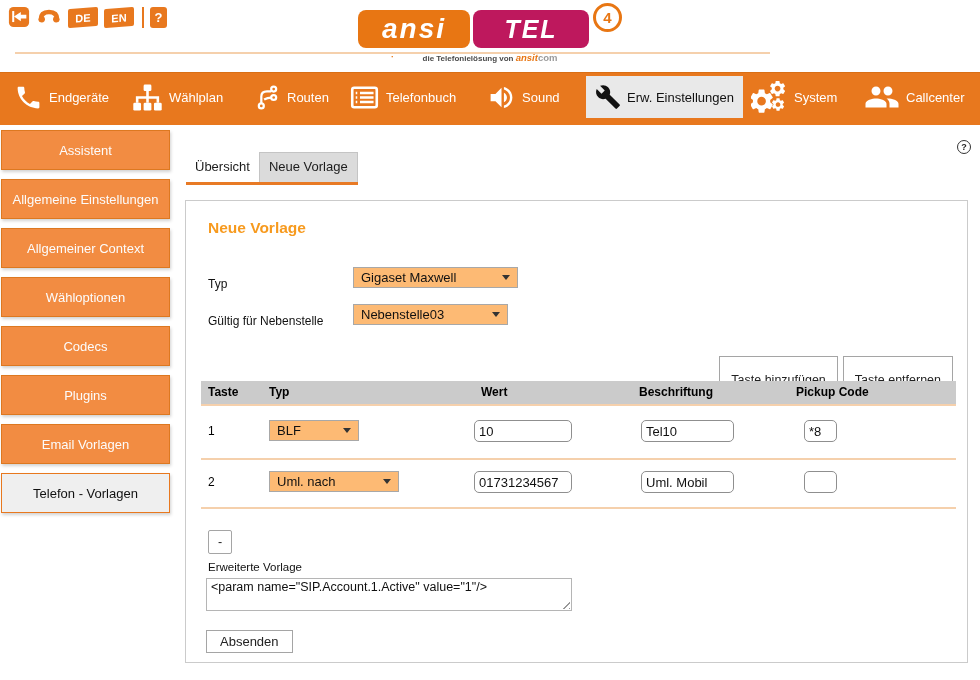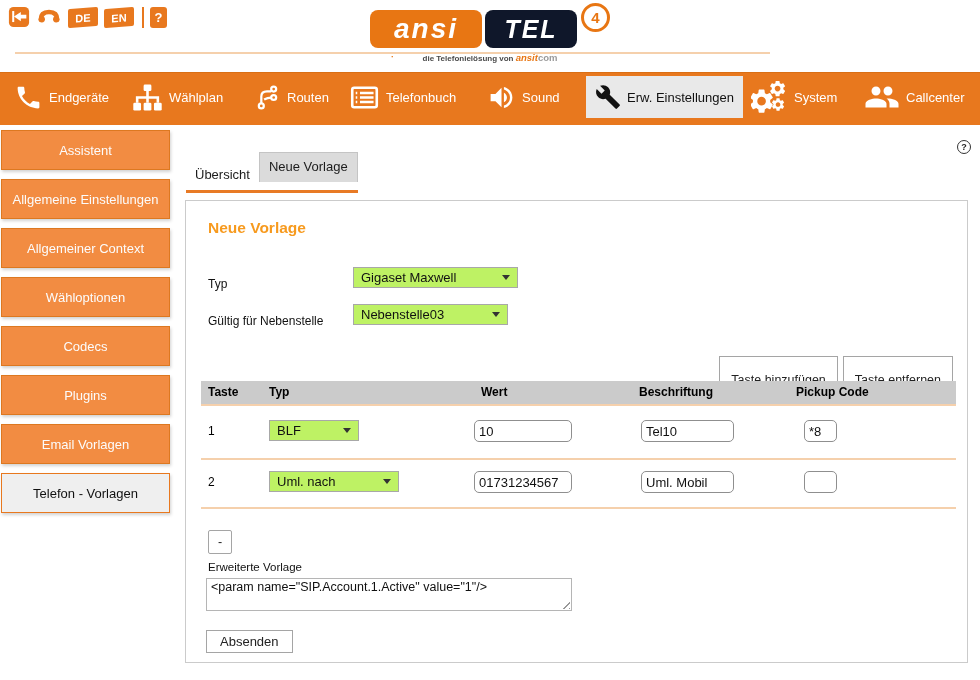--- a/index.html
+++ b/index.html
@@ -12,21 +12,21 @@
   .hicons{position:absolute;left:8px;top:6px;display:flex;align-items:center;gap:6px;}
   .flag{width:30px;height:19px;background:#E8781E;color:#fff;font-weight:bold;font-size:11px;
         display:flex;align-items:center;justify-content:center;border-radius:2px;transform:skewY(-4deg);}
   .help-divider{width:2px;height:21px;background:#E8781E;margin-left:2px;}
   .help-book{width:17px;height:21px;background:#E8781E;border-radius:3px;color:#fff;font-weight:bold;
              font-size:13px;display:flex;align-items:center;justify-content:center;}
   .logo-wrap{position:absolute;top:10px;left:50%;transform:translateX(-50%);display:flex;align-items:flex-start;}
   .logo-box{height:38px;border-radius:8px;color:#fff;font-style:italic;font-weight:bold;
             display:flex;align-items:center;justify-content:center;letter-spacing:2px;text-align:center;}
   .logo-ansi{width:112px;background:#E87613;font-size:28px;}
-  .logo-tel{width:92px;background:#0f172a;font-size:25px;margin-left:3px;}
+  .logo-tel{width:116px;background:#be185d;font-size:25px;margin-left:3px;}
   .logo-four{width:23px;height:23px;border:3px solid #E87613;border-radius:50%;color:#E87613;
              font-weight:bold;font-size:15px;display:flex;align-items:center;justify-content:center;
              margin-left:4px;margin-top:-7px;background:#fff;}
   .tagline{position:absolute;top:52px;left:0;right:0;text-align:center;font-size:8px;font-weight:bold;color:#4a4a4a;}
   .tagline .brand{color:#E87613;font-style:italic;font-size:9.5px;}
   .tagline .sep{color:#E87613;font-size:9px;}
   .tagline .suffix{color:#9a9a9a;font-size:9.5px;}
 
   
   .navbar{position:absolute;left:0;top:72px;width:980px;height:53px;background:#E8781E;
@@ -38,32 +38,32 @@
 
   
   .side-btn{position:absolute;left:1px;width:169px;height:40px;background:#F28C42;border:1px solid #DD7820;
             color:#FCFCFC;font-size:13px;display:flex;align-items:center;justify-content:center;
             box-sizing:border-box;box-shadow:1px 2px 3px rgba(0,0,0,.18);cursor:pointer;text-align:center;}
   .side-btn.active{background:#EFEFEF;color:#111;border:1px solid #E8781E;}
 
   
   .tabs{position:absolute;left:186px;top:152px;display:inline-flex;border-bottom:3px solid #E87A25;}
   .tab{height:30px;line-height:30px;padding:0 9px;font-size:13px;color:#1c1c1c;cursor:pointer;box-sizing:border-box;}
-  .tab.on{background:#fff;margin-top:8px;}
+  .tab.on{background:#fff;}
   .tab.off{background:#DBDBDB;border:1px solid #C4C4C4;border-bottom:none;line-height:28px;}
   .help-q{position:absolute;left:957px;top:140px;width:14px;height:14px;border:1.5px solid #333;border-radius:50%;
           font-size:9px;font-weight:bold;color:#222;display:flex;align-items:center;justify-content:center;
           box-sizing:border-box;cursor:pointer;}
 
   
   .panel{position:absolute;left:185px;top:200px;width:783px;height:463px;background:#fff;
          border:1px solid #CBCBCB;box-sizing:border-box;}
   .panel-title{position:absolute;left:22px;top:18px;color:#F79A1E;font-size:15.5px;font-weight:bold;}
   .flabel{position:absolute;font-size:12px;color:#111;}
-  .select{position:absolute;height:21px;background:#bef264;border:1px solid #A8A8A8;box-sizing:border-box;
+  .select{position:absolute;height:21px;background:#fdba74;border:1px solid #A8A8A8;box-sizing:border-box;
           display:flex;align-items:center;padding:0 7px;font-size:13px;color:#111;cursor:pointer;}
   .sel-arrow{margin-left:auto;width:0;height:0;border-left:4px solid transparent;
              border-right:4px solid transparent;border-top:5px solid #333;}
   .btn{background:#fff;border:1px solid #A5A5A5;font-size:12.5px;color:#222;font-family:inherit;cursor:pointer;}
   .table-btns{position:absolute;top:155px;right:14px;display:flex;gap:5px;}
   .table-btns .btn{height:23px;padding:16px 11px;}
   .thead{position:absolute;left:15px;top:180px;width:755px;height:23px;background:#CBCBCB;}
   .th{position:absolute;top:4px;font-size:12px;font-weight:bold;color:#000;white-space:nowrap;}
   .sep{position:absolute;left:15px;width:755px;height:2px;background:#F5D0AC;}
   .cell-num{position:absolute;font-size:12px;color:#000;}

